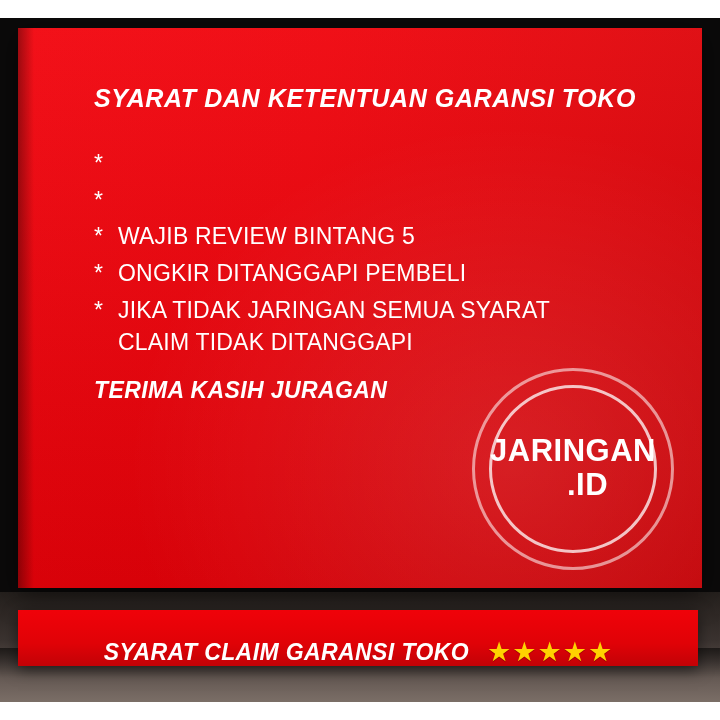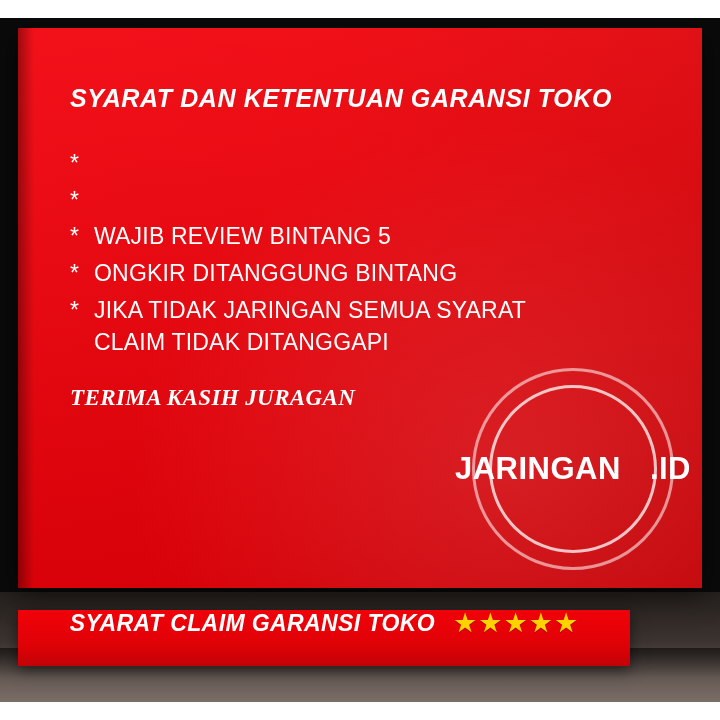--- a/index.html
+++ b/index.html
@@ -71,21 +71,21 @@
     left: 18px;
     top: 28px;
     width: 16px;
     height: 560px;
     background: linear-gradient(90deg, rgba(0,0,0,0.35), rgba(0,0,0,0));
   }
 
   .poster-inner {
     position: absolute;
     inset: 0;
-    padding: 56px 34px 0 52px;
+    padding: 56px 34px 0 76px;
     box-sizing: border-box;
     z-index: 2;
   }
 
   .title {
     font-size: 25px;
     font-weight: bold;
     font-style: italic;
     letter-spacing: 0.6px;
     color: #ffffff;
@@ -112,47 +112,46 @@
     flex: 0 0 24px;
     color: #ffffff;
     font-size: 23px;
     line-height: 1.42;
   }
   .rule-text {
     white-space: pre-line;
   }
 
   .thanks {
-    margin-top: 26px;
+    margin-top: 18px;
     font-size: 23px;
     font-weight: bold;
     font-style: italic;
     color: #ffffff;
     letter-spacing: 0.4px;
-    font-family: Liberation Serif, serif;
   }
 
   
   .stamp {
     position: absolute;
     right: 28px;
     bottom: 18px;
     width: 196px;
     height: 196px;
     border-radius: 50%;
     border: 3px solid rgba(255,255,255,0.55);
     z-index: 3;
   }
   .stamp-inner {
     position: absolute;
     inset: 14px;
     border-radius: 50%;
     border: 3px solid rgba(255,255,255,0.75);
     display: flex;
-    flex-direction: row;
+    flex-direction: column;
     align-items: center;
     justify-content: center;
   }
   .stamp-line1 {
     color: #ffffff;
     font-size: 31px;
     font-weight: bold;
     letter-spacing: 0.5px;
     line-height: 1.05;
   }
@@ -163,25 +162,25 @@
     letter-spacing: 0.5px;
     line-height: 1.15;
     margin-left: 29px;
   }
 
   
   .bottom-bar {
     position: absolute;
     left: 18px;
     top: 610px;
-    width: 612px;
+    width: 680px;
     height: 56px;
     background: linear-gradient(180deg, #f00209 0%, #e00207 60%, #c20206 100%);
     display: flex;
-    align-items: flex-start;
+    align-items: flex-end;
     justify-content: center;
     gap: 18px;
     box-shadow: 0 4px 14px rgba(0,0,0,0.5);
     z-index: 4;
   }
   .bottom-text {
     color: #ffffff;
     font-size: 23px;
     font-weight: bold;
     font-style: italic;
@@ -227,21 +226,21 @@
         </li>
         <li class="rule">
           <span class="bullet">*</span>
         </li>
         <li class="rule">
           <span class="bullet">*</span>
           <span class="rule-text">WAJIB REVIEW BINTANG 5</span>
         </li>
         <li class="rule">
           <span class="bullet">*</span>
-          <span class="rule-text">ONGKIR DITANGGUNG BINTANG</span>
+          <span class="rule-text">ONGKIR DITANGGAPI PEMBELI</span>
         </li>
         <li class="rule">
           <span class="bullet">*</span>
           <span class="rule-text">JIKA TIDAK JARINGAN SEMUA SYARAT
 CLAIM TIDAK DITANGGAPI</span>
         </li>
       </ul>
 
       <div class="thanks">TERIMA KASIH JURAGAN</div>
     </div>

